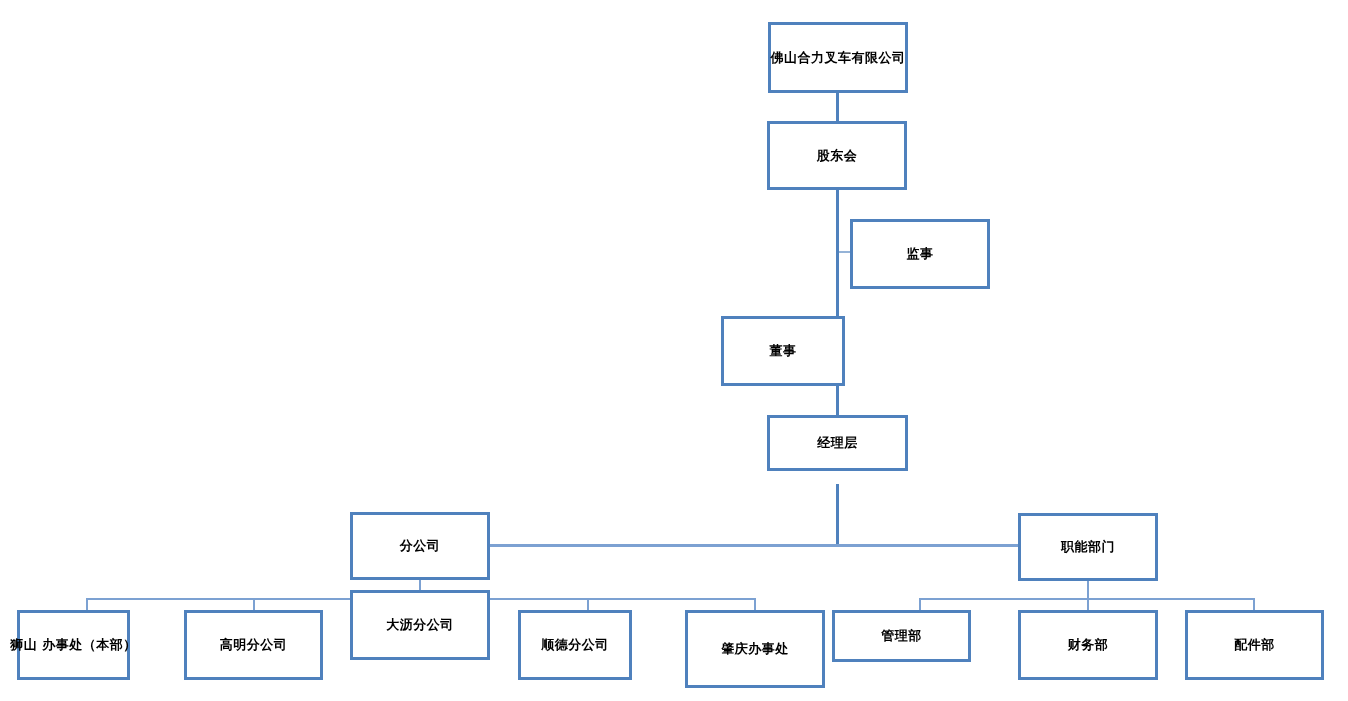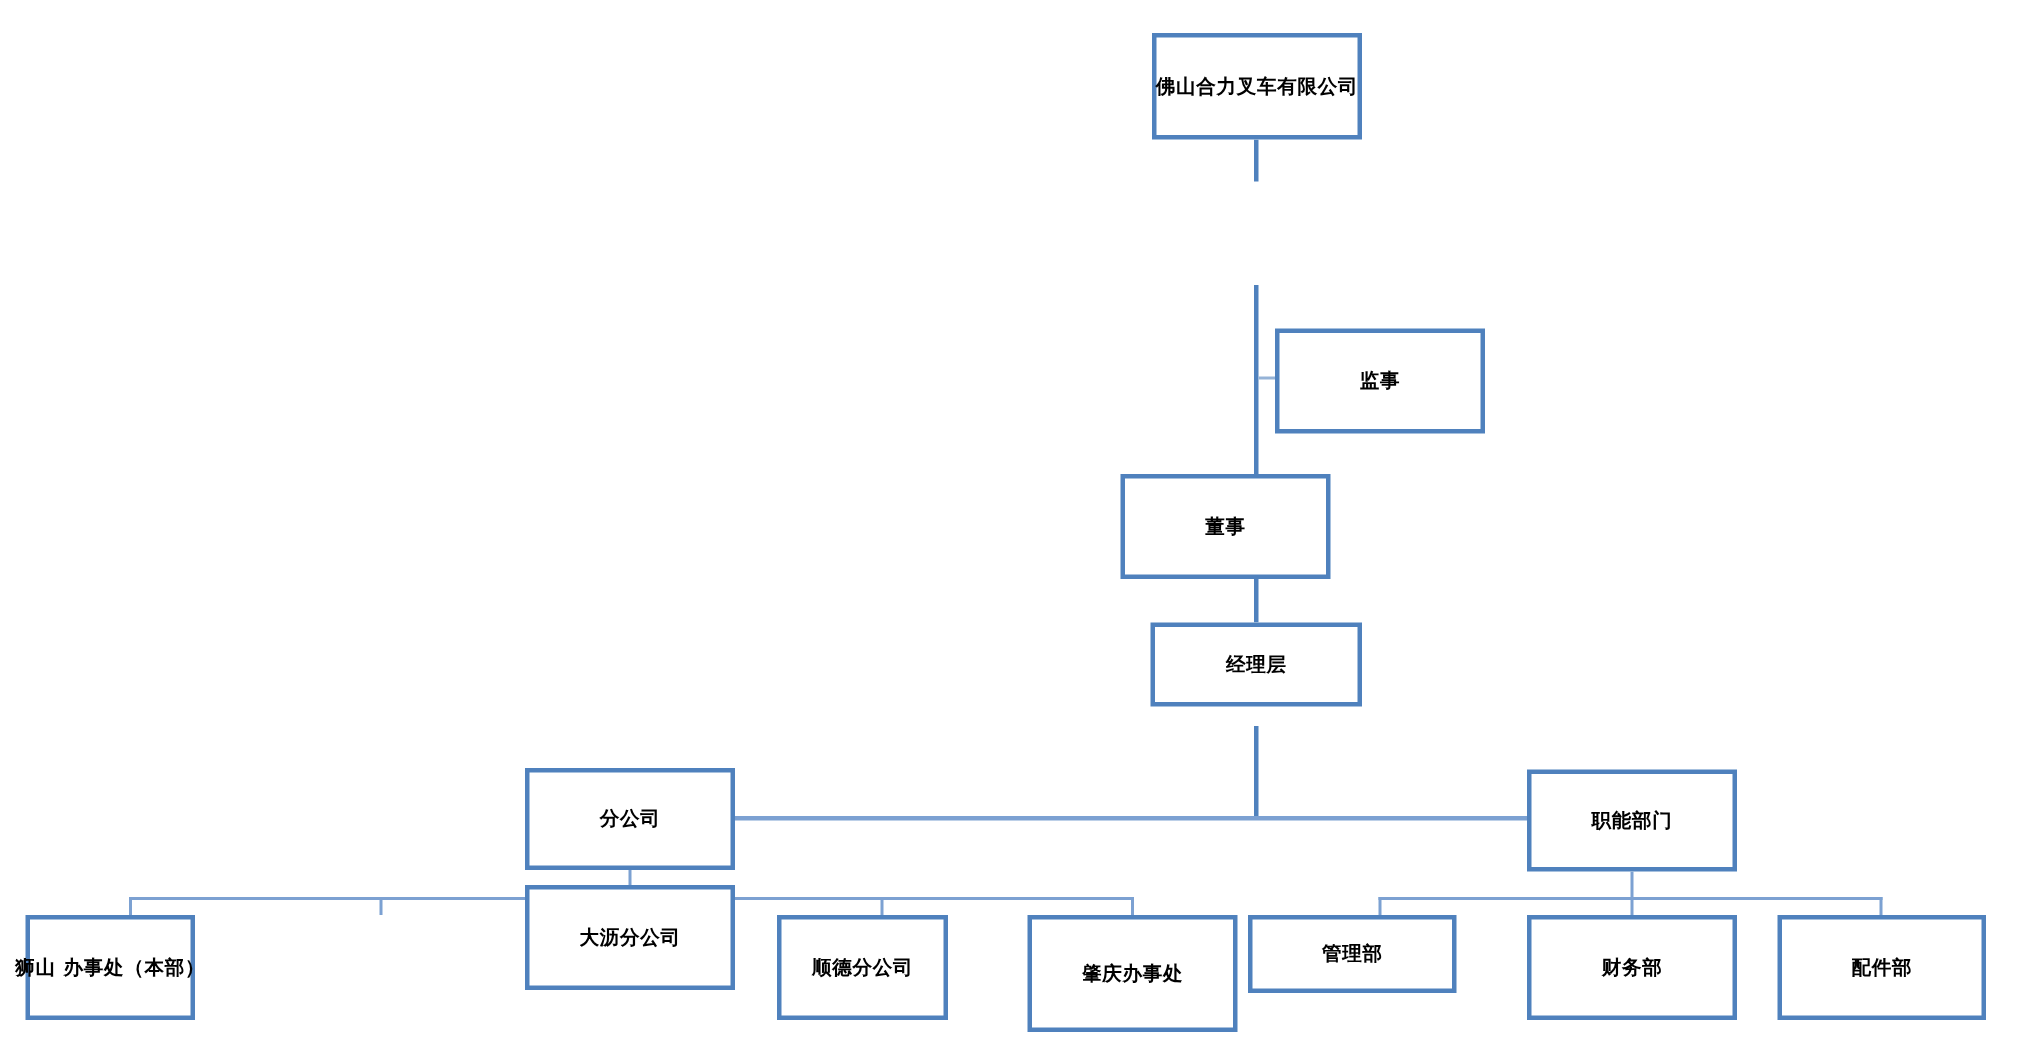--- a/index.html
+++ b/index.html
@@ -63,45 +63,51 @@
 
   <div class="line branch" style="left:1087px;top:581px;width:2px;height:29px"></div>
   <div class="line branch" style="left:919px;top:598px;width:336px;height:2px"></div>
   <div class="line branch" style="left:919px;top:598px;width:2px;height:12px"></div>
   <div class="line branch" style="left:1253px;top:598px;width:2px;height:12px"></div>
 
   <div class="node" style="left:768px;top:22px;width:140px;height:71px">
     <span class="label">佛山合力叉车有限公司</span>
   </div>
 
+  <div class="node" style="left:767px;top:121px;width:140px;height:69px">
+    <span class="label">股东会</span>
+  </div>
 
   <div class="node" style="left:850px;top:219px;width:140px;height:70px">
     <span class="label">监事</span>
   </div>
 
-  <div class="node" style="left:747px;top:316px;width:140px;height:70px">
+  <div class="node" style="left:721px;top:316px;width:124px;height:70px">
     <span class="label">董事</span>
   </div>
 
   <div class="node" style="left:767px;top:415px;width:141px;height:56px">
     <span class="label">经理层</span>
   </div>
 
   <div class="node" style="left:350px;top:512px;width:140px;height:68px">
     <span class="label">分公司</span>
   </div>
 
   <div class="node" style="left:1018px;top:513px;width:140px;height:68px">
     <span class="label">职能部门</span>
   </div>
 
   <div class="node" style="left:17px;top:610px;width:113px;height:70px">
     <span class="label">狮山 办事处（本部）</span>
   </div>
 
+  <div class="node" style="left:184px;top:610px;width:139px;height:70px">
+    <span class="label">高明分公司</span>
+  </div>
 
   <div class="node" style="left:350px;top:590px;width:140px;height:70px">
     <span class="label">大沥分公司</span>
   </div>
 
   <div class="node" style="left:518px;top:610px;width:114px;height:70px">
     <span class="label">顺德分公司</span>
   </div>
 
   <div class="node" style="left:685px;top:610px;width:140px;height:78px">

